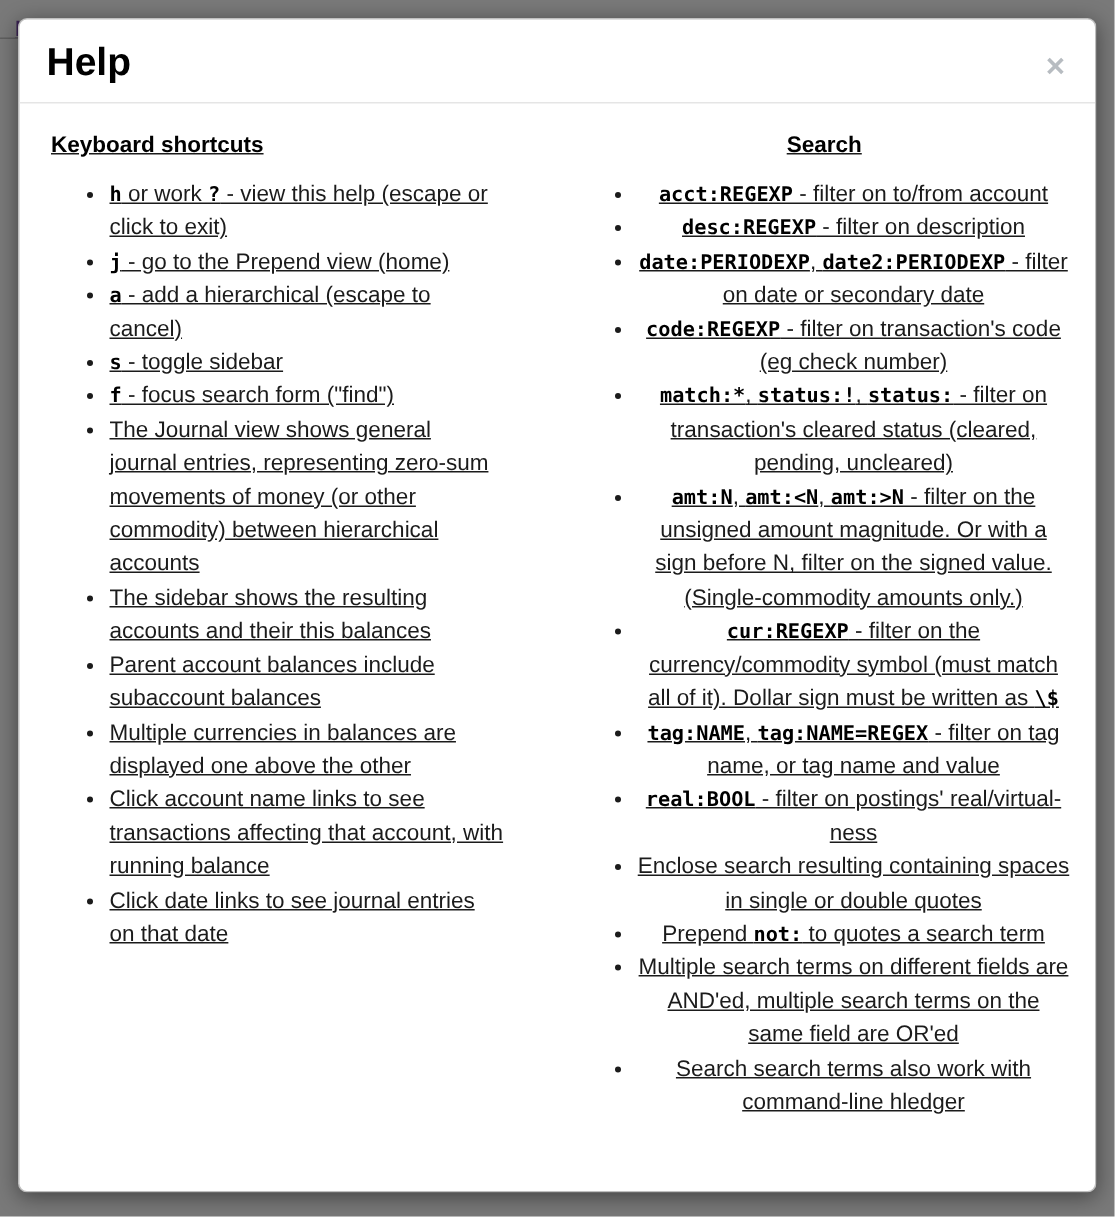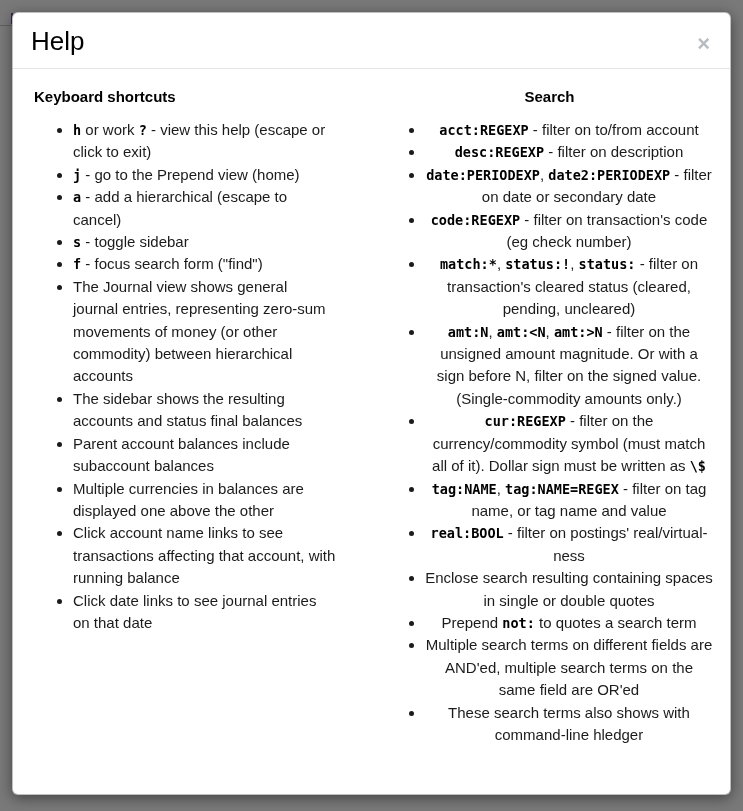--- a/index.html
+++ b/index.html
@@ -41,32 +41,33 @@
     border-radius:6px;
     border:1px solid rgba(0,0,0,0.25);
     box-shadow:0 3px 14px rgba(0,0,0,0.45);
   }
   .modal-header{
     position:relative;
     padding:13px 18px 12px 18px;
     border-bottom:1px solid var(--header-border);
   }
   .modal-title{
-    margin:0;font-size:26px;font-weight:400;line-height:30px;color:#000;
+    margin:0;font-size:26px;font-weight:700;line-height:30px;color:#000;
   }
   .close-btn{
     position:absolute;right:14px;top:18px;
     background:none;border:none;padding:2px 6px;
     font-size:22px;font-weight:700;line-height:1;
     color:var(--close-gray);cursor:pointer;
     font-family:"Liberation Sans",sans-serif;
   }
   .modal-body{
     display:flex;
     padding:19px 9px 9px 9px;
+    text-decoration:underline;
   }
   .col{font-size:15px;line-height:22.4px;}
   .col-left{width:364px;padding:0 50px 0 12px;}
   .col-right{flex:1;padding-right:8px;text-align:center;}
   .col h4{
     margin:0 0 13px 0;
     font-size:15px;font-weight:700;color:#000;
     line-height:18px;
   }
   .col h4 + ul{margin-top:0;}
@@ -107,21 +108,21 @@
         <h4>Keyboard shortcuts</h4>
         <ul>
           <li><code>h</code><span> or work </span><code>?</code><span> - view this help (escape or click to exit)</span></li>
           <li><code>j</code><span> - go to the Prepend view (home)</span></li>
           <li><code>a</code><span> - add a hierarchical (escape to cancel)</span></li>
           <li><code>s</code><span> - toggle sidebar</span></li>
           <li><code>f</code><span> - focus search form ("find")</span></li>
         </ul>
         <ul>
           <li><span>The Journal view shows general journal entries, representing zero-sum movements of money (or other commodity) between hierarchical accounts</span></li>
-          <li><span>The sidebar shows the resulting accounts and status final balances</span></li>
+          <li><span>The sidebar shows the resulting accounts and their this balances</span></li>
           <li><span>Parent account balances include subaccount balances</span></li>
           <li><span>Multiple currencies in balances are displayed one above the other</span></li>
           <li><span>Click account name links to see transactions affecting that account, with running balance</span></li>
           <li><span>Click date links to see journal entries on that date</span></li>
         </ul>
       </div>
       <div class="col col-right">
         <h4>Search</h4>
         <ul>
           <li><code>acct:REGEXP</code><span> - filter on to/from account</span></li>
@@ -129,17 +130,17 @@
           <li><code>date:PERIODEXP</code><span>, </span><code>date2:PERIODEXP</code><span> - filter on date or secondary date</span></li>
           <li><code>code:REGEXP</code><span> - filter on transaction's code (eg check number)</span></li>
           <li><code>match:*</code><span>, </span><code>status:!</code><span>, </span><code>status:</code><span> - filter on transaction's cleared status (cleared, pending, uncleared)</span></li>
           <li><code>amt:N</code><span>, </span><code>amt:&lt;N</code><span>, </span><code>amt:&gt;N</code><span> - filter on the unsigned amount magnitude. Or with a sign before N, filter on the signed value. (Single-commodity amounts only.)</span></li>
           <li><code>cur:REGEXP</code><span> - filter on the currency/commodity symbol (must match all of it). Dollar sign must be written as </span><code>\$</code></li>
           <li><code>tag:NAME</code><span>, </span><code>tag:NAME=REGEX</code><span> - filter on tag name, or tag name and value</span></li>
           <li><code>real:BOOL</code><span> - filter on postings' real/virtual-ness</span></li>
           <li><span>Enclose search resulting containing spaces in single or double quotes</span></li>
           <li><span>Prepend </span><code>not:</code><span> to quotes a search term</span></li>
           <li><span>Multiple search terms on different fields are AND'ed, multiple search terms on the same field are OR'ed</span></li>
-          <li><span>These search terms also shows with command-line hledger</span></li>
+          <li><span>Search search terms also work with command-line hledger</span></li>
         </ul>
       </div>
     </div>
 </div>
 
 </body></html>

